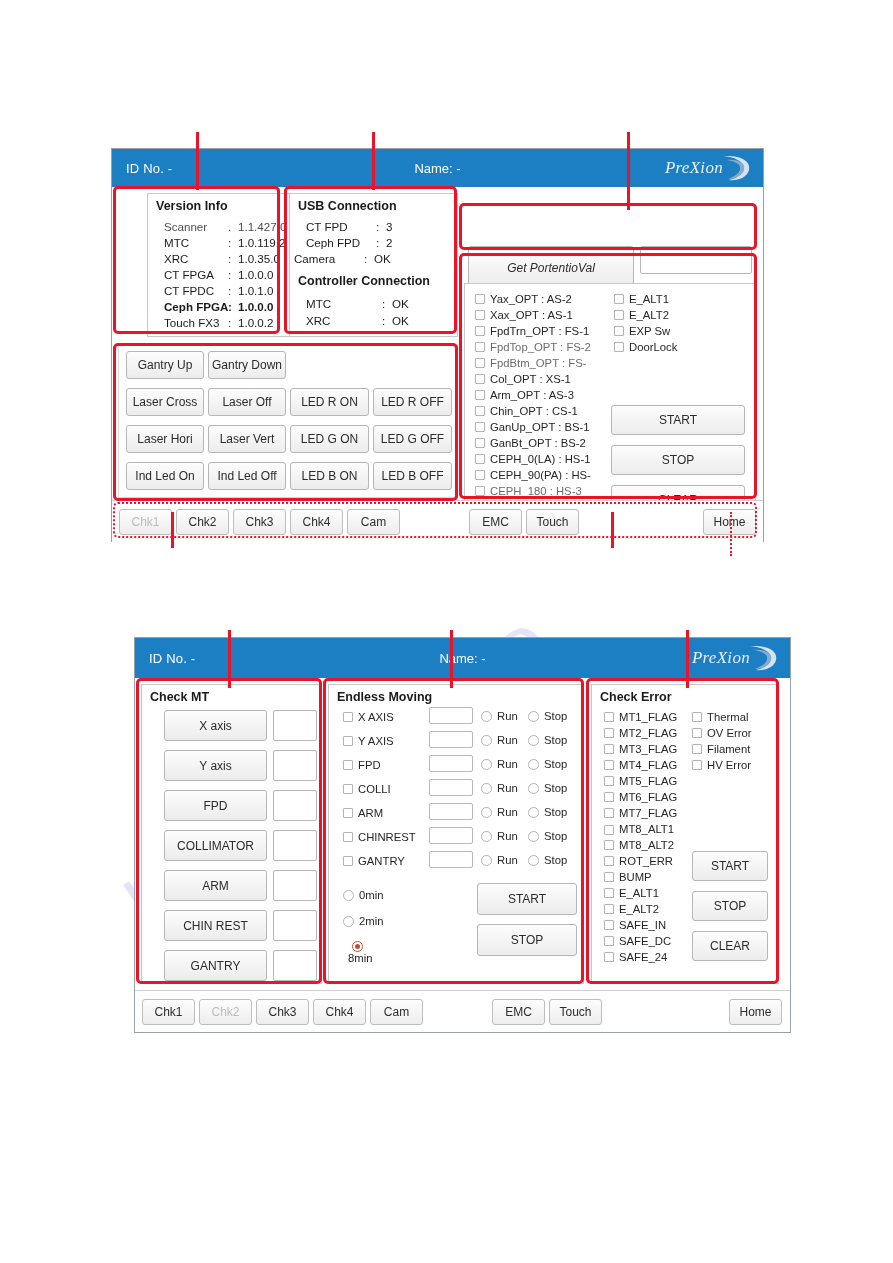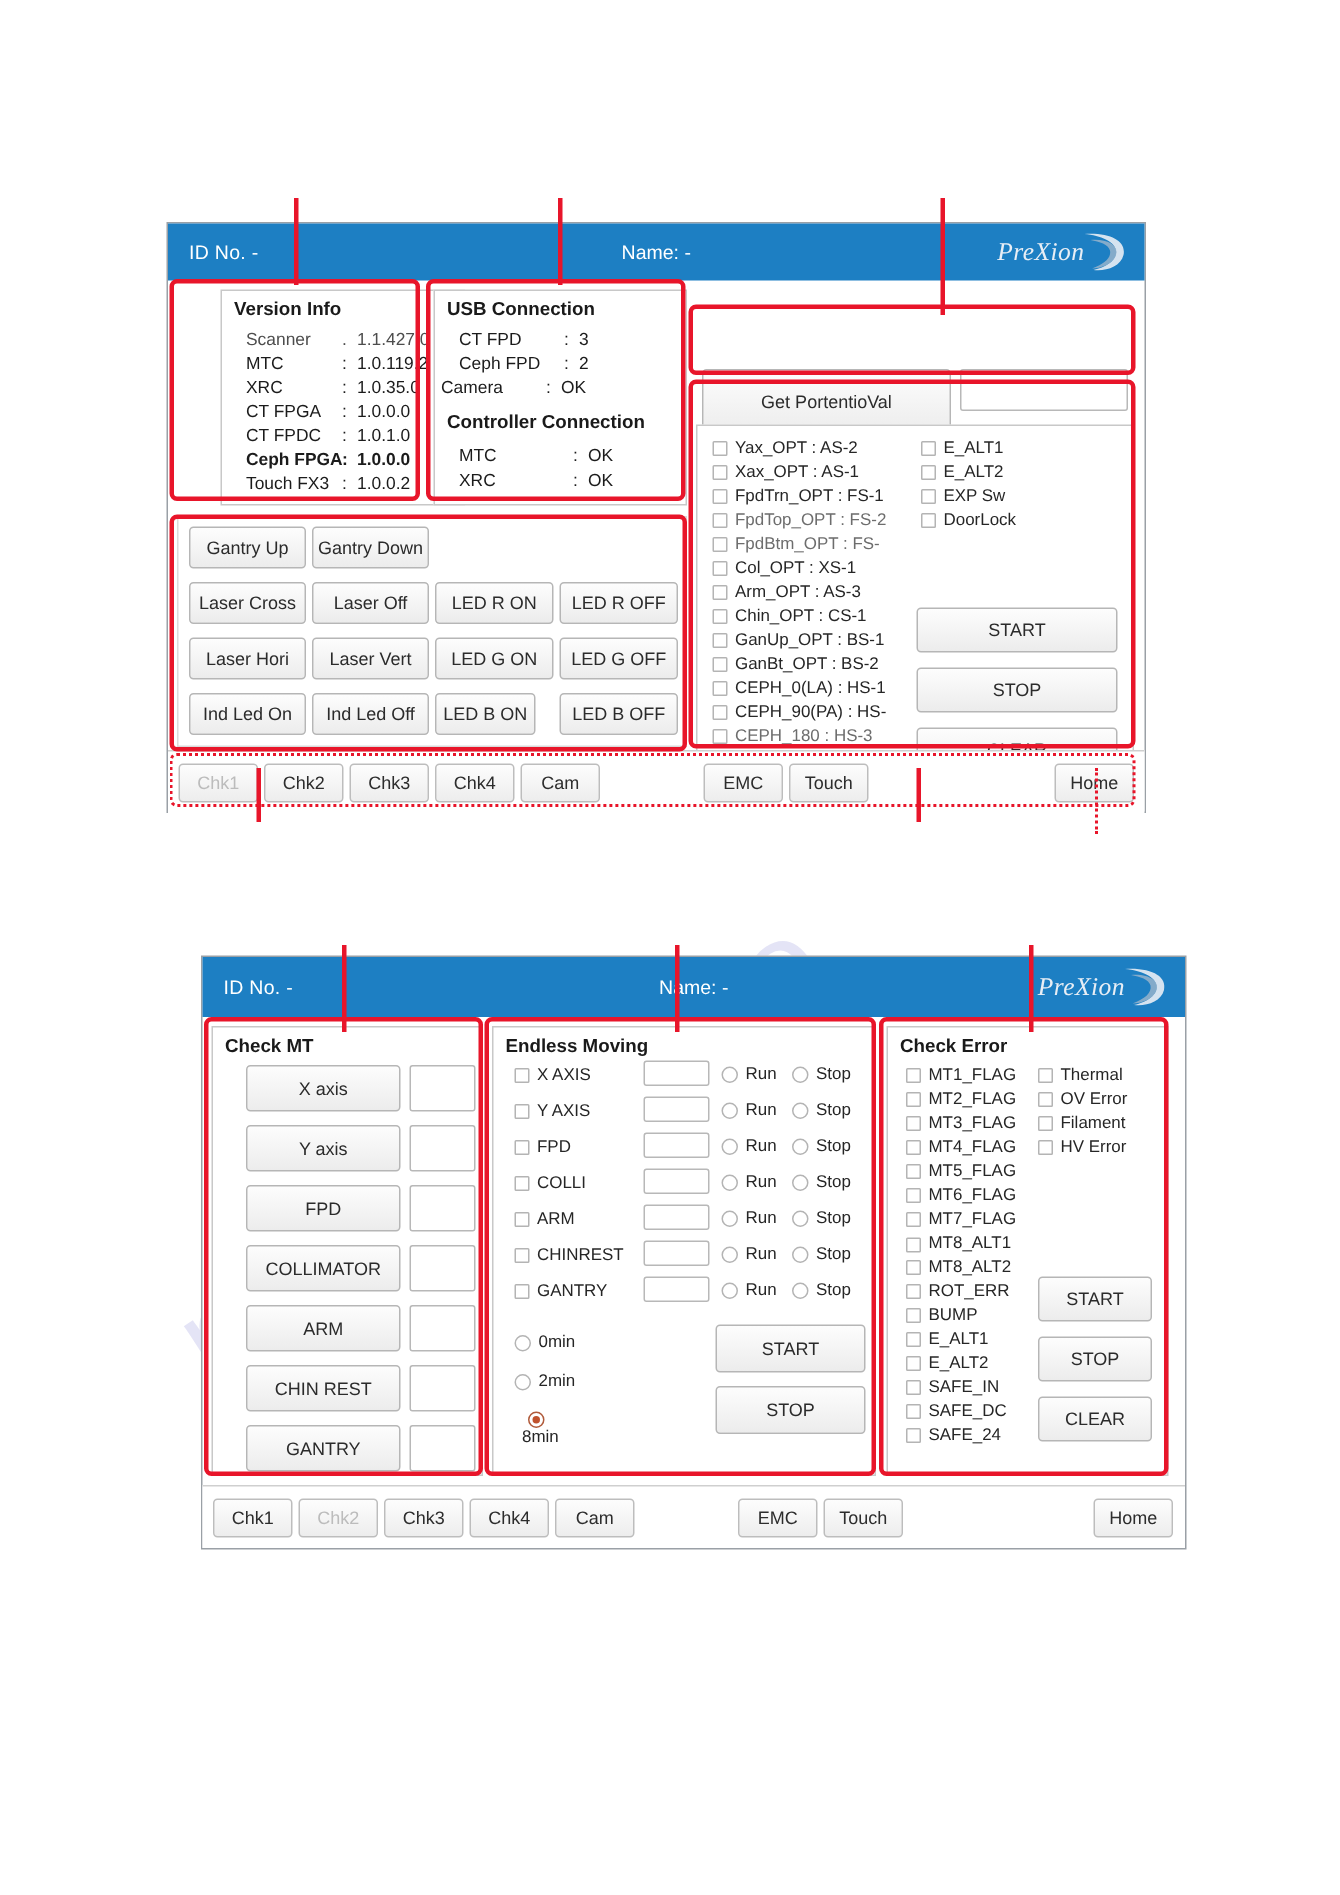--- a/index.html
+++ b/index.html
@@ -258,21 +258,21 @@
         </div>
         <div class="group-title" style="top:80px;">Controller Connection</div>
         <div class="kv" style="left:16px; top:103px;">
           <span class="k" style="width:76px">MTC</span><span class="sep" style="width:10px">:</span><span class="v">OK</span>
         </div>
         <div class="kv" style="left:16px; top:120px;">
           <span class="k" style="width:76px">XRC</span><span class="sep" style="width:10px">:</span><span class="v">OK</span>
         </div>
       </div>
 
-      <div class="btn" style="position:absolute; left:356px; top:59px; width:166px; height:44px;">Get PortentioVal</div>
+      <div class="btn" style="position:absolute; left:356px; top:59px; width:166px; height:44px;font-style:italic;">Get PortentioVal</div>
       <input class="txtbox" style="position: absolute; left: 528px; top: 59px; width: 112px; height: 28px; font-size: 12px; padding: 0px 5px; font-family: &quot;Liberation Sans&quot;, sans-serif;" value="">
 
       <div class="group" style="left:352px; top:96px; width:292px; height:245px;">
 
         <div class="cb-row" style="left:10px; top:9px;">
           <span class="cbox"></span>
           <span class="cb-label">Yax_OPT : AS-2</span>
         </div>
         <div class="cb-row" style="left:10px; top:25px;">
           <span class="cbox"></span>
@@ -359,21 +359,21 @@
         <div class="btn" style="position:absolute; left:171px; top:43px; width:79px; height:28px;">LED R ON</div>
         <div class="btn" style="position:absolute; left:254px; top:43px; width:79px; height:28px;">LED R OFF</div>
 
         <div class="btn" style="position:absolute; left:7px; top:80px; width:78px; height:28px;">Laser Hori</div>
         <div class="btn" style="position:absolute; left:89px; top:80px; width:78px; height:28px;">Laser Vert</div>
         <div class="btn" style="position:absolute; left:171px; top:80px; width:79px; height:28px;">LED G ON</div>
         <div class="btn" style="position:absolute; left:254px; top:80px; width:79px; height:28px;">LED G OFF</div>
 
         <div class="btn" style="position:absolute; left:7px; top:117px; width:78px; height:28px;">Ind Led On</div>
         <div class="btn" style="position:absolute; left:89px; top:117px; width:78px; height:28px;">Ind Led Off</div>
-        <div class="btn" style="position:absolute; left:171px; top:117px; width:67px; height:28px;text-align:right;">LED B ON</div>
+        <div class="btn" style="position:absolute; left:171px; top:117px; width:79px; height:28px;text-align:right;">LED B ON</div>
         <div class="btn" style="position:absolute; left:254px; top:117px; width:79px; height:28px;">LED B OFF</div>
       </div>
 
       <div class="tabbar">
         <div class="tab disabled" style="left:7px;  width:53px;">Chk1</div>
         <div class="tab" style="left:64px; width:53px;">Chk2</div>
         <div class="tab" style="left:121px;width:53px;">Chk3</div>
         <div class="tab" style="left:178px;width:53px;">Chk4</div>
         <div class="tab" style="left:235px;width:53px;">Cam</div>
         <div class="tab" style="left:357px;width:53px;">EMC</div>

